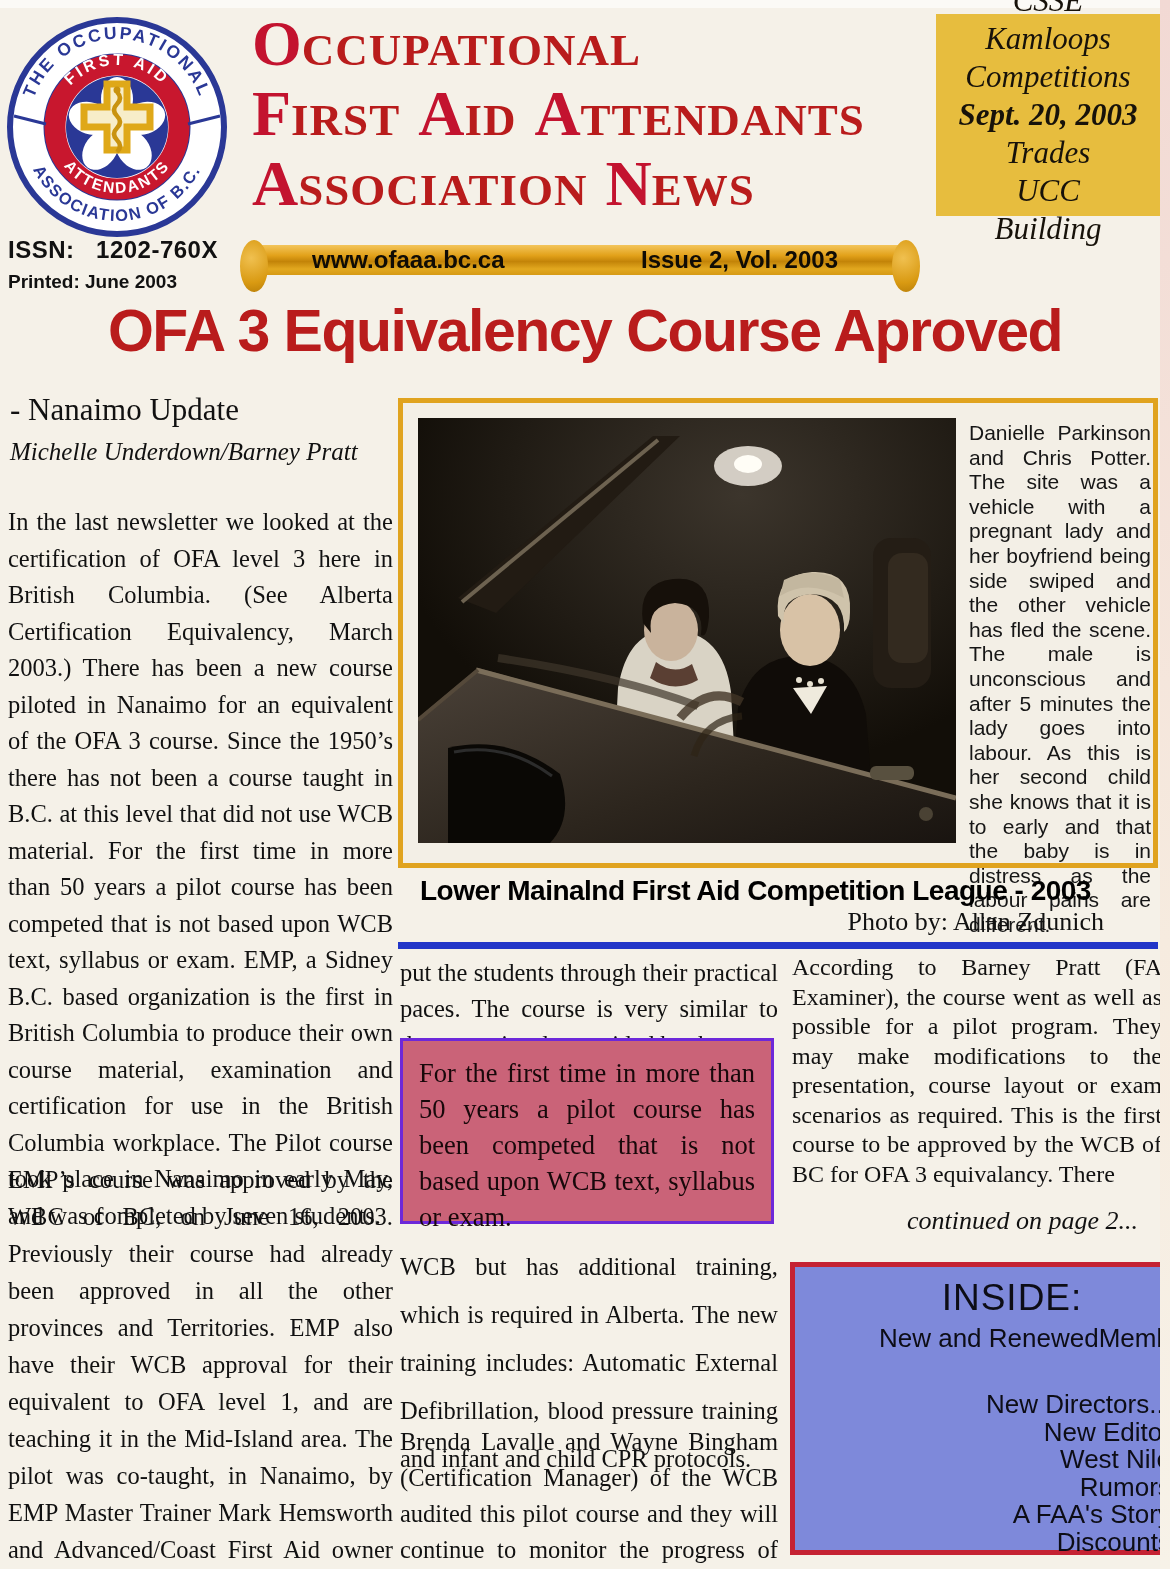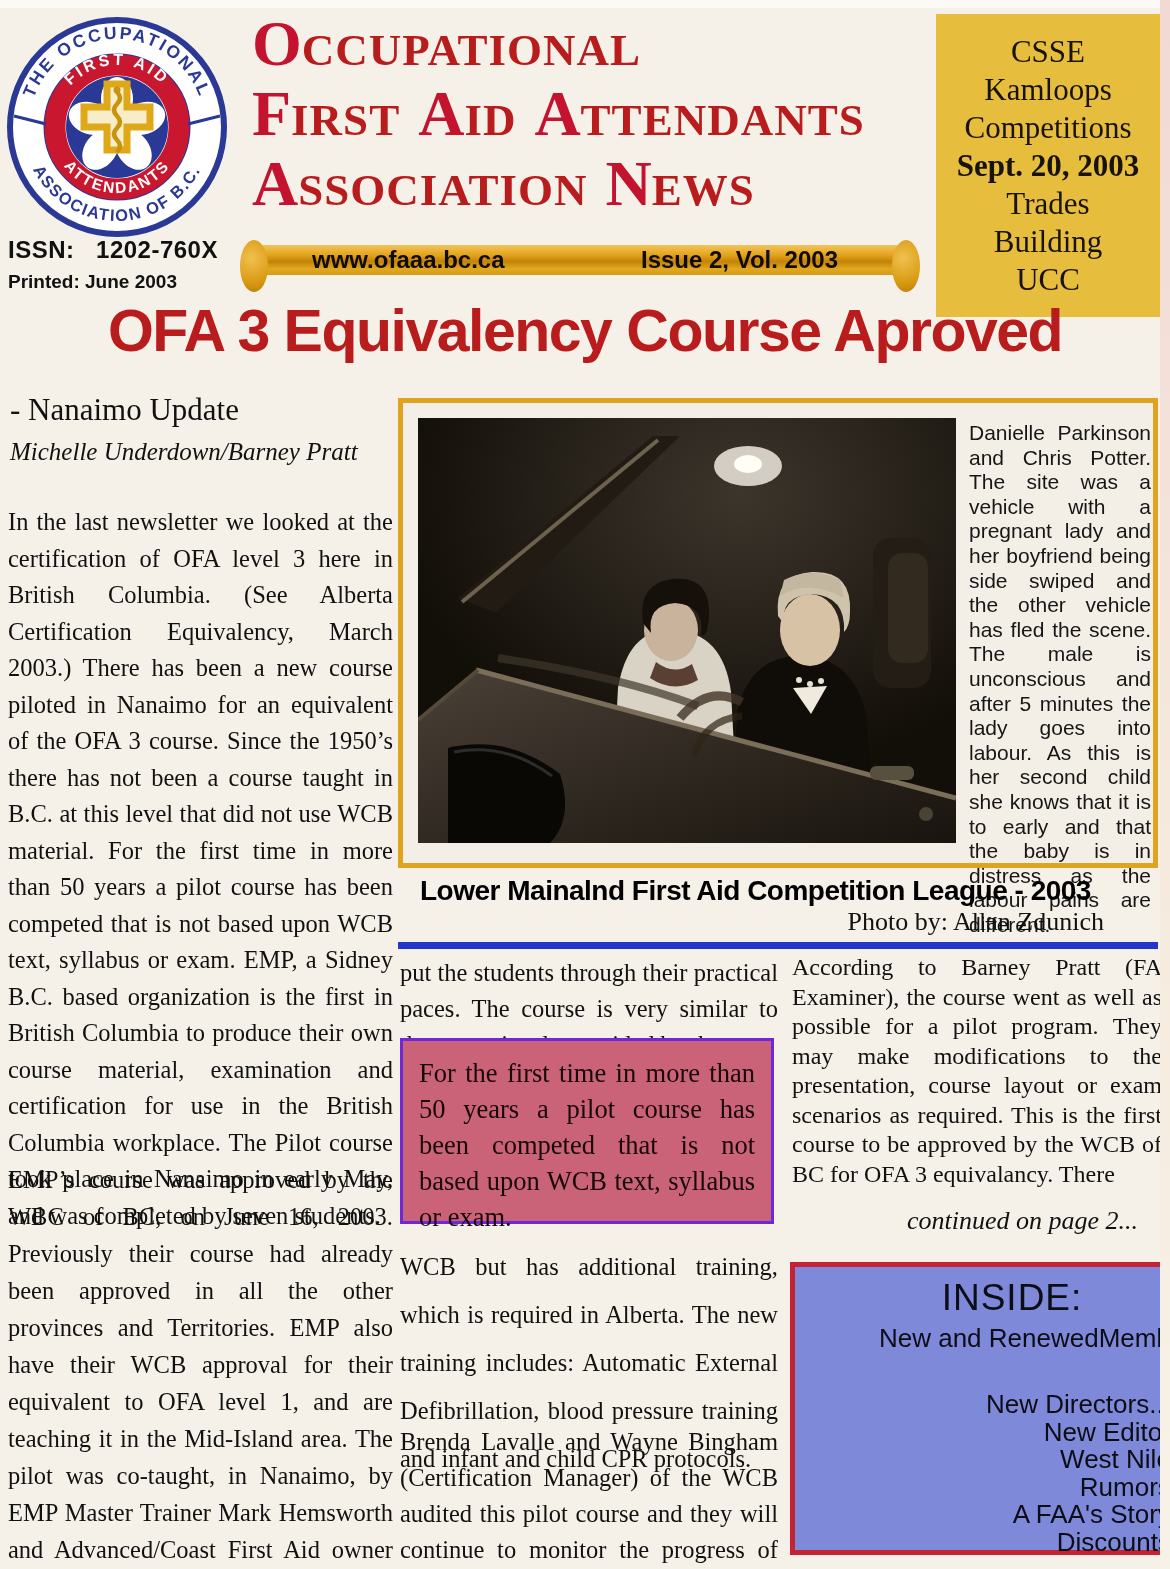--- a/index.html
+++ b/index.html
@@ -20,23 +20,23 @@
   .issn .l2{font-size:19px;margin-top:7px;}
 
   .banner{left:250px;top:245px;width:660px;height:30px;background:linear-gradient(#f3c55b 0%,#e2a11a 35%,#c38408 55%,#e2a81f 80%,#d69a15 100%);
           border-radius:6px;display:flex;justify-content:space-between;align-items:center;
           padding:0 72px 0 62px;box-sizing:border-box;font-family:"Liberation Sans",sans-serif;
           font-weight:700;font-size:24px;color:#100c05;}
   .cap{position:absolute;width:28px;height:52px;border-radius:50%;
        background:radial-gradient(circle at 40% 35%,#f0c050,#d99a12 65%,#b77d08);}
   .cap.lft{left:-10px;top:-5px;} .cap.rgt{right:-10px;top:-5px;}
 
-  .event-box{left:936px;top:14px;width:224px;height:303px;background:#e7bd3e;
+  .event-box{left:936px;top:14px;width:224px;height:202px;background:#e7bd3e;
              display:flex;flex-direction:column;justify-content:center;text-align:center;
-             font-size:31px;line-height:38px;color:#17120a;}
+             font-size:31px;line-height:38px;color:#17120a;font-style:italic;}
   .event-box .bold{font-weight:700;}
 
   .headline{left:0;top:297px;width:1170px;text-align:center;font-family:"Liberation Sans",sans-serif;
             font-weight:700;font-size:59px;letter-spacing:-1.5px;color:#b91c1c;}
 
   .kicker{left:10px;top:392px;font-size:31px;}
   .byline{left:10px;top:438px;font-size:25px;font-style:italic;}
 
   .body-col{font-size:24.5px;text-align:justify;}
   .leftp1{left:8px;top:504px;width:385px;line-height:36.5px;}
@@ -148,22 +148,22 @@
     <span>Issue 2, Vol. 2003</span>
     <div class="cap rgt"></div>
   </div>
 
   <div class="abs event-box">
       <div>CSSE</div>
       <div>Kamloops</div>
       <div>Competitions</div>
       <div class="bold">Sept. 20, 2003</div>
       <div>Trades</div>
+      <div>UCC</div>
       <div>Building</div>
-      <div>UCC</div>
     </div>
 
   <div class="abs headline">OFA 3 Equivalency Course Aproved</div>
 
   <div class="abs kicker">- Nanaimo Update</div>
   <div class="abs byline">Michelle Underdown/Barney Pratt</div>
 
   <div class="abs body-col leftp1">In the last newsletter we looked at the certification of OFA level 3 here in British Columbia. (See Alberta Certification Equivalency, March 2003.) There has been a new course piloted in Nanaimo for an equivalent of the OFA 3 course. Since the 1950’s there has not been a course taught in B.C. at this level that did not use WCB material. For the first time in more than 50 years a pilot course has been competed that is not based upon WCB text, syllabus or exam. EMP, a Sidney B.C. based organization is the first in British Columbia to produce their own course material, examination and certification for use in the British Columbia workplace. The Pilot course took place in Nanaimo in early May, and was completed by seven students.</div>
   <div class="abs body-col leftp2">EMP’s course was approved by the WBC of BC, on June 16, 2003. Previously their course had already been approved in all the other provinces and Territories. EMP also have their WCB approval for their equivalent to OFA level 1, and are teaching it in the Mid-Island area. The pilot was co-taught, in Nanaimo, by EMP Master Trainer Mark Hemsworth and Advanced/Coast First Aid owner Jim Launay. Mark ran through the classroom work and all of the theory and lectures. While Jim</div>
 

